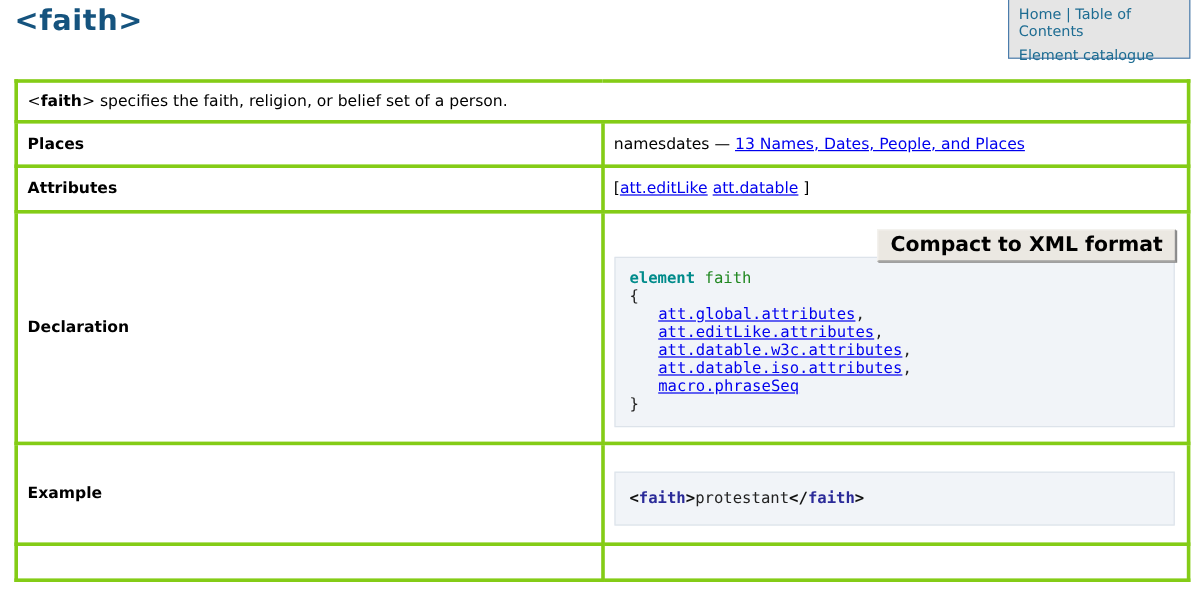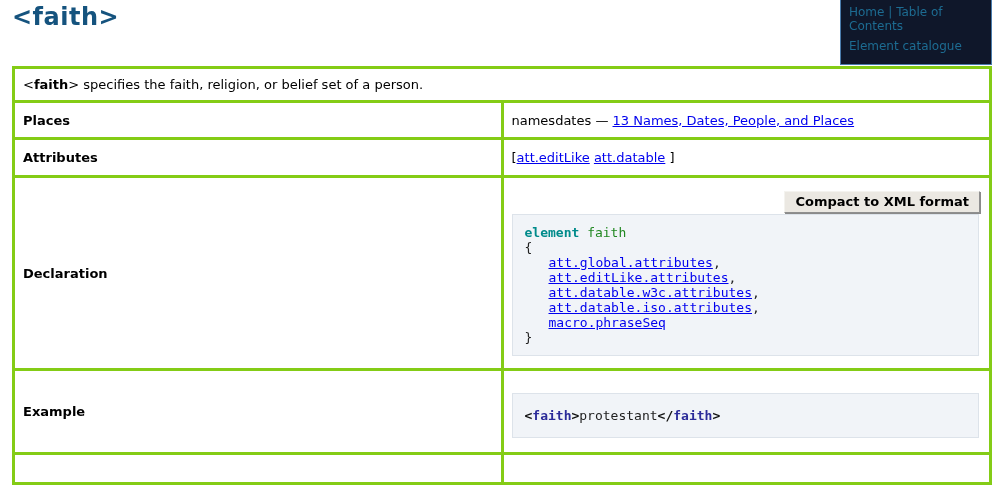--- a/index.html
+++ b/index.html
@@ -18,27 +18,27 @@
     position: absolute; top: 3px; left: 12px;
     margin: 0;
     font-size: 24px; font-weight: bold;
     color: var(--title, #15537e);
     letter-spacing: 0.5px;
   }
 
   
   .navbox {
     position: absolute; top: -1px; left: 840px;
-    width: 152px; height: 66px;
+    width: 152px; height: 50px;
     border: 1px solid var(--nav-border, #4a7cac);
     padding: 5px 8px 4px 8px;
     font-size: 12px;
     line-height: 14px;
     color: var(--nav-link, #1d6c92);
-    background: #0f172a;
+    background: #e5e5e5;
   }
   .navbox a {
     color: var(--nav-link, #1d6c92);
     text-decoration: none;
     cursor: pointer;
   }
   .nav-row2 { margin-top: 6px; }
 
   
   table.spec {
@@ -73,21 +73,21 @@
     color: var(--link, #0000ee);
     text-decoration: underline;
     cursor: pointer;
   }
 
   
   td.decl-cell { vertical-align: top; padding: 10px 8px 8px 8px; }
   .btn-row { text-align: right; margin: 0 1px 3px 0; height: 20px; }
   .xml-btn {
     font-family: "DejaVu Sans", "Liberation Sans", sans-serif;
-    font-size: 13px; font-weight: bold;
+    font-size: 17px; font-weight: bold;
     color: #000;
     background: #ebe8e2;
     border: 1px solid #8f8f8f;
     border-top-color: #f4f3ef;
     border-left-color: #f4f3ef;
     box-shadow: 1px 1px 0 #8a8a8a;
     padding: 2px 10px 3px 10px;
     cursor: pointer;
   }
 

